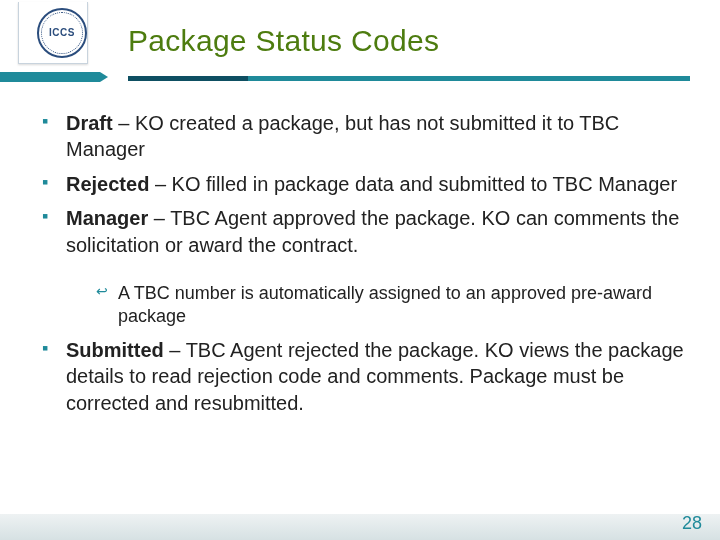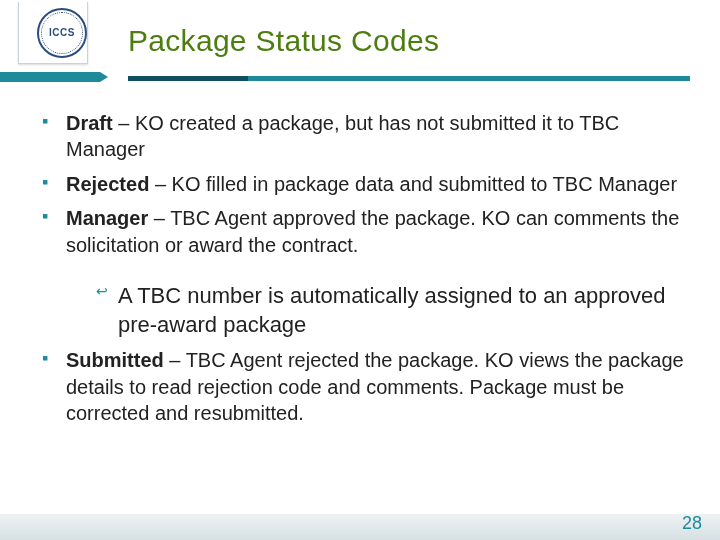--- a/index.html
+++ b/index.html
@@ -61,21 +61,21 @@
   }
   ul.bullets > li::before {
     content: "▪"; position: absolute; left: 0; top: 0;
     color: #1f8a9a; font-size: 18px;
   }
   .term { font-weight: bold; }
 
   ul.sub { list-style: none; margin-top: 4px; margin-left: 30px; }
   ul.sub > li {
     position: relative; padding-left: 22px;
-    font-size: 22px; line-height: 1.3; color: #222; margin-top: 24px;
+    font-size: 18px; line-height: 1.3; color: #222; margin-top: 24px;
   }
   ul.sub > li::before {
     content: "↪"; position: absolute; left: 0; top: 0;
     color: #1f8a9a; font-size: 14px; transform: scaleX(-1);
   }
 
   .bottom-band {
     position: absolute; left: 0; bottom: 0; width: 720px; height: 26px;
     background: linear-gradient(#eef2f3, #d6e1e3);
   }

